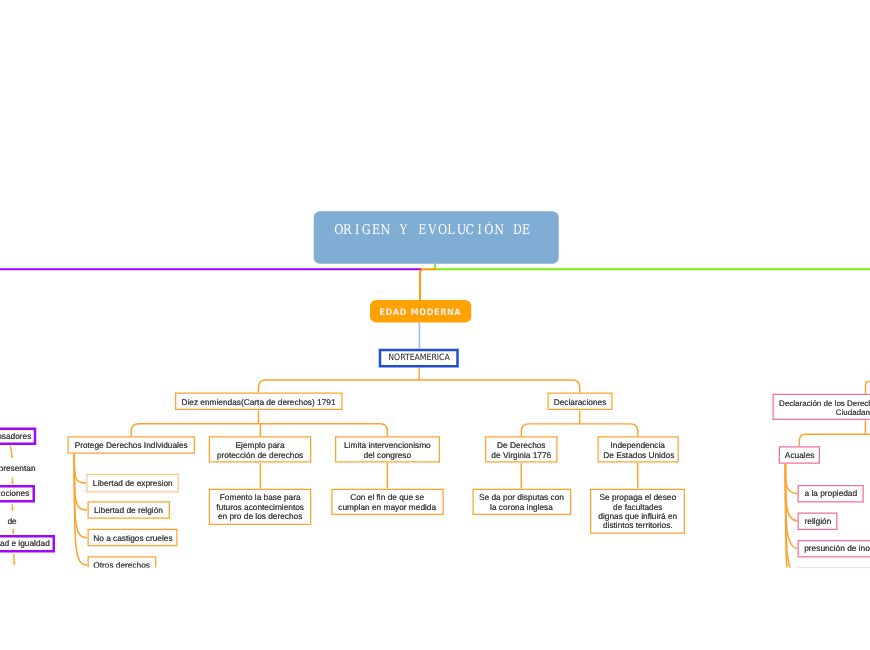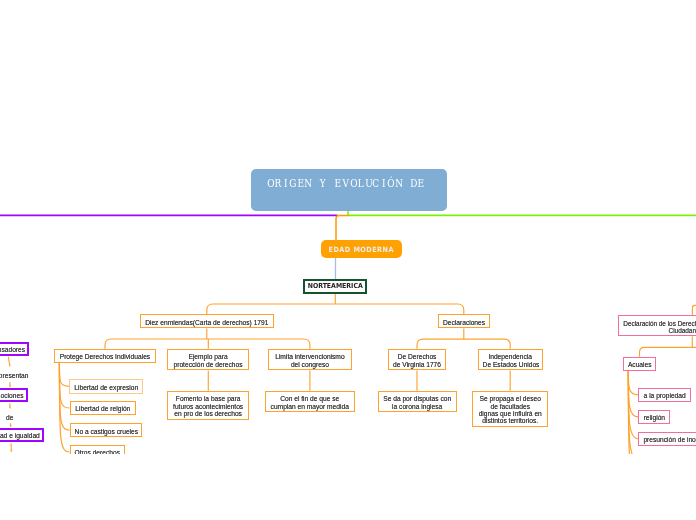--- a/index.html
+++ b/index.html
@@ -23,24 +23,24 @@
              color:#ffffff;font-family:"DejaVu Serif Condensed","DejaVu Serif",serif;
              text-align:center;padding-top:9.5px;}
   #root-node .ln{display:block;font-size:10.8px;line-height:12.9px;}
   #root-node .ln b{display:inline-block;width:7.55px;text-align:center;font-weight:normal;transform:scaleX(0.92);}
   #root-node .ln:first-child{padding-right:5.5px;}
 
   #era-node{position:absolute;left:295.9px;top:240.1px;width:80.7px;height:17.7px;
             box-sizing:border-box;background:rgba(255,162,0,0.997);border-radius:5px;
             color:#ededed;font-weight:bold;font-size:7.2px;letter-spacing:0.5px;
             font-family:"DejaVu Sans Condensed","DejaVu Sans",sans-serif;
-            text-align:center;line-height:19.8px;margin-left:25px;}
+            text-align:center;line-height:19.8px;}
   #region-node{position:absolute;left:303.1px;top:278.9px;width:64.3px;height:15px;
             box-sizing:border-box;background:rgba(255,255,255,0.997);
-            border:2px solid #14532d;color:#222;font-weight:bold;
+            border:2px solid #1d4ed8;color:#222;font-weight:normal;
             font-family:"DejaVu Sans Condensed","DejaVu Sans",sans-serif;
             font-size:6.9px;text-align:center;line-height:11.2px;}
 
   .lbl{position:absolute;color:#434343;font-size:6.65px;line-height:7.3px;white-space:nowrap;
        text-shadow:0 0 0.4px #434343;}
 </style>
 </head>
 <body>
 
 <div id="canvas">

